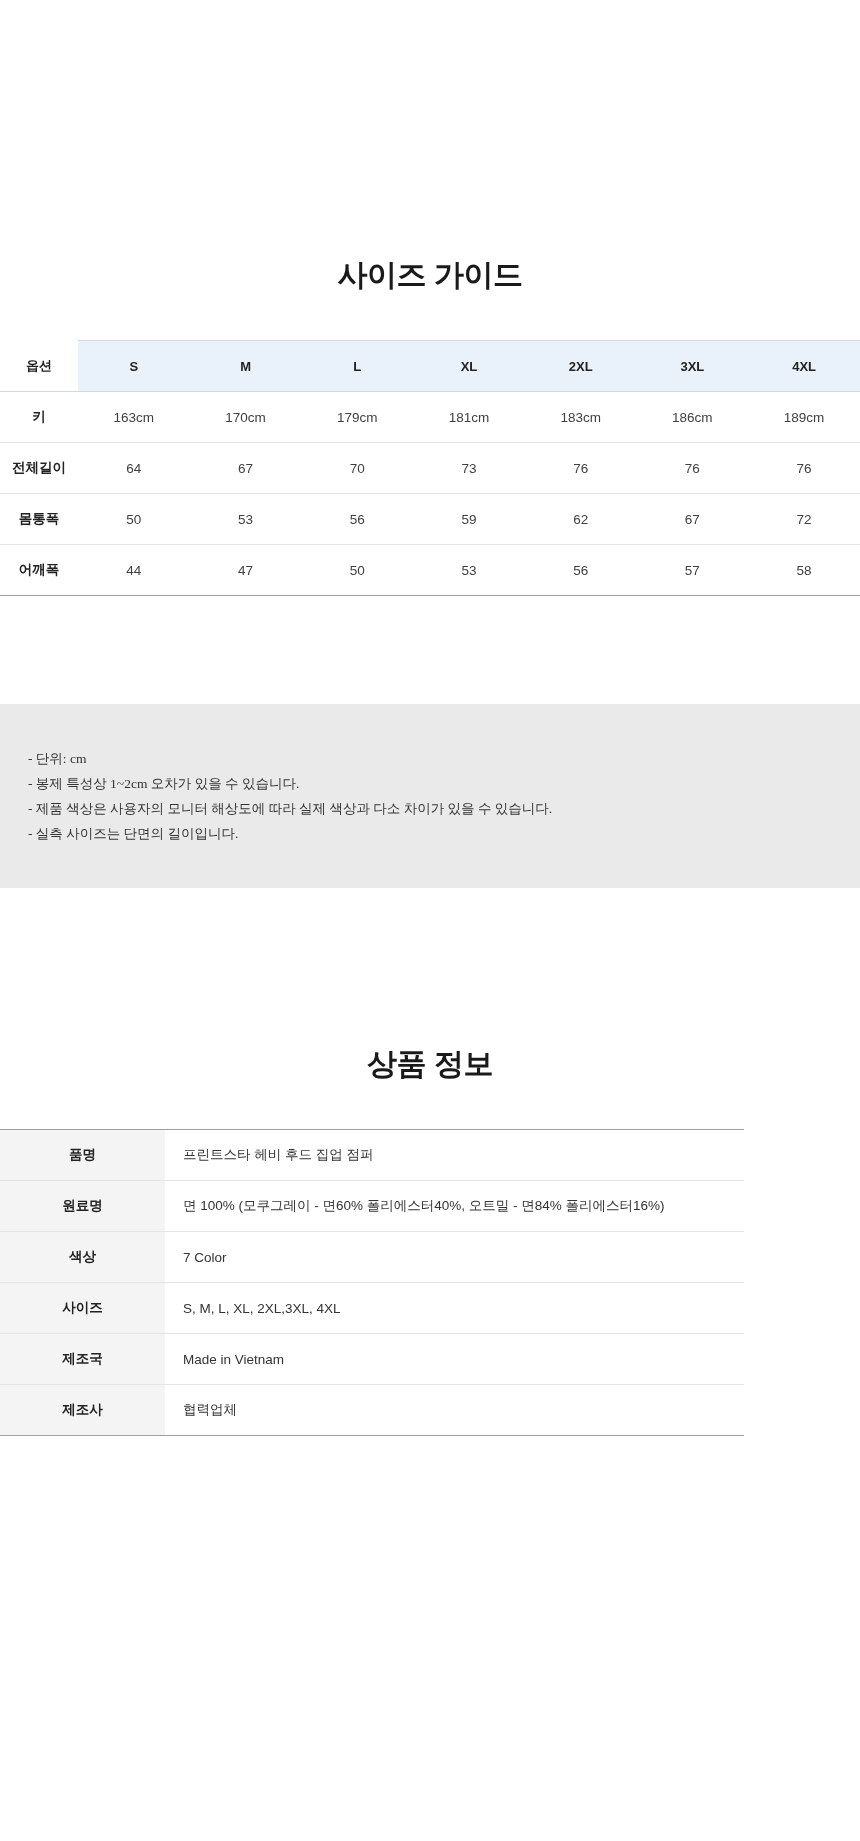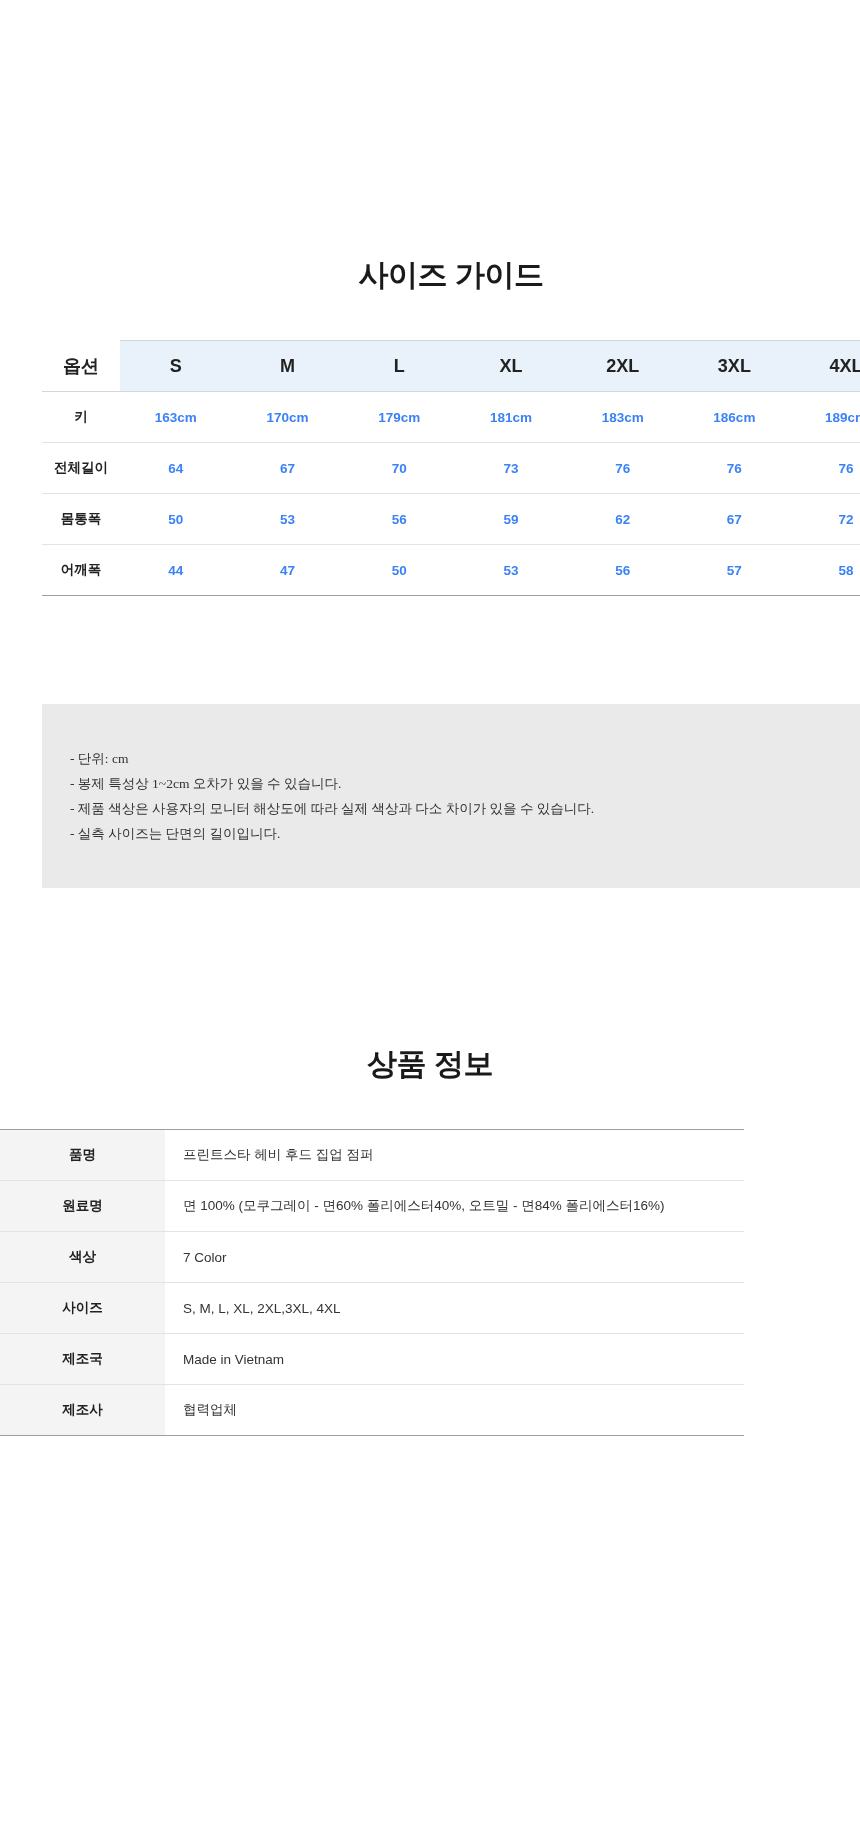--- a/index.html
+++ b/index.html
@@ -15,21 +15,20 @@
     -webkit-font-smoothing: antialiased;
   }
   .page {
     width: 860px;
     position: relative;
   }
 
   
   .size-guide-section {
     padding-top: 255px;
-    padding-left: 42px;
   }
   .section-title {
     text-align: center;
     font-size: 30px;
     font-weight: bold;
     letter-spacing: -0.5px;
     color: #1a1a1a;
     margin: 0 0 44px 0;
   }
 
@@ -38,30 +37,30 @@
   }
   table.size-table {
     width: 860px;
     border-collapse: collapse;
     table-layout: fixed;
   }
   table.size-table th,
   table.size-table td {
     height: 48px;
     font-size: 13.5px;
-    font-weight: bold;
+    font-weight: normal;
     text-align: center;
-    color: #3b82f6;
+    color: #404040;
     border-bottom: 1px solid #e3e3e3;
   }
   table.size-table thead th {
     background: #e9f2fa;
     font-weight: bold;
     color: #222222;
-    font-size: 18px;
+    font-size: 13px;
     border-top: 1px solid #cfd8de;
     border-bottom: 1px solid #cfd8de;
   }
   table.size-table thead th.corner {
     background: #ffffff;
     border-top: 1px solid #ffffff;
     border-bottom: 1px solid #cfd8de;
   }
   table.size-table tbody th {
     background: #ffffff;

